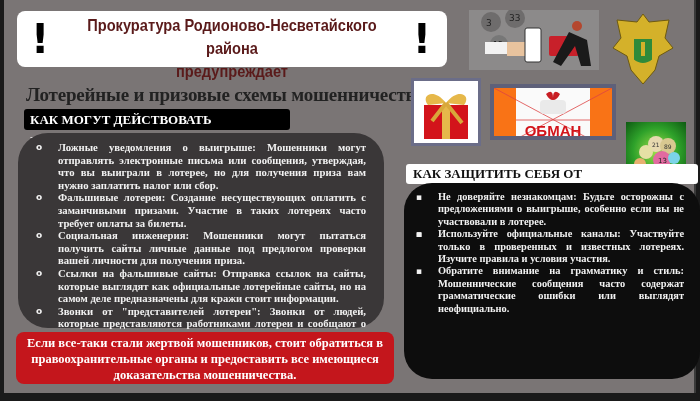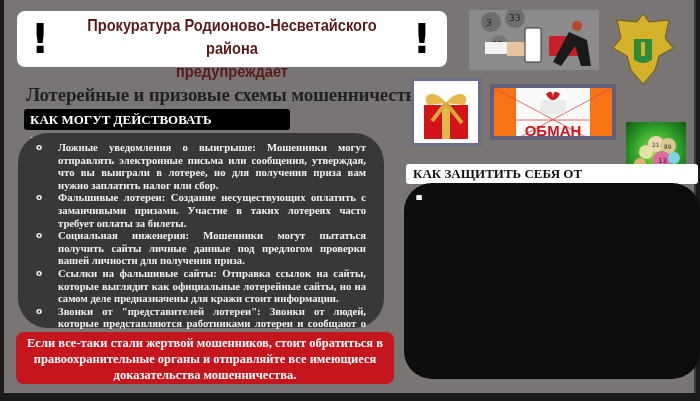--- a/index.html
+++ b/index.html
@@ -50,21 +50,21 @@
   <div class="panel-left">
     <ul class="list">
       <li><span class="bul">o</span><span>Ложные уведомления о выигрыше: Мошенники могут отправлять электронные письма или сообщения, утверждая, что вы выиграли в лотерее, но для получения приза вам нужно заплатить налог или сбор.</span></li>
       <li><span class="bul">o</span><span>Фальшивые лотереи: Создание несуществующих оплатить с заманчивыми призами. Участие в таких лотереях часто требует оплаты за билеты.</span></li>
       <li><span class="bul">o</span><span>Социальная инженерия: Мошенники могут пытаться получить сайты личные данные под предлогом проверки вашей личности для получения приза.</span></li>
       <li><span class="bul">o</span><span>Ссылки на фальшивые сайты: Отправка ссылок на сайты, которые выглядят как официальные лотерейные сайты, но на самом деле предназначены для кражи стоит информации.</span></li>
       <li><span class="bul">o</span><span>Звонки от "представителей лотереи": Звонки от людей, которые представляются работниками лотереи и сообщают о выигрыше, требуя предоставить информацию или оплатить сборы.</span></li>
     </ul>
   </div>
 
-  <div class="redbox">Если все-таки стали жертвой мошенников, стоит обратиться в правоохранительные органы и отправляйте все имеющиеся доказательства мошенничества.</div>
+  <div class="redbox">Если все-таки стали жертвой мошенников, стоит обратиться в правоохранительные органы и предоставить все имеющиеся доказательства мошенничества.</div>
 
   <div class="img img-thief">
     <svg width="130" height="60" viewBox="0 0 130 60">
       <circle cx="22" cy="12" r="10" fill="#6e6c6c"></circle>
         <circle cx="46" cy="8" r="10" fill="#6e6c6c"></circle>
         <circle cx="30" cy="34" r="9" fill="#777"></circle>
       <text x="17" y="16" font-size="9" font-family="DejaVu Sans, sans-serif" fill="#222">3</text>
       <text x="40" y="11" font-size="9" font-family="DejaVu Sans, sans-serif" fill="#222">33</text>
       <text x="24" y="38" font-size="8" font-family="DejaVu Sans, sans-serif" fill="#222">12</text>
       <rect x="16" y="32" width="44" height="12" fill="#f2f2f2"></rect>
@@ -118,21 +118,21 @@
       <text x="26" y="25" font-size="6" font-family="DejaVu Sans, sans-serif" fill="#333">21</text>
       <text x="38" y="27" font-size="6" font-family="DejaVu Sans, sans-serif" fill="#333">89</text>
       <text x="32" y="41" font-size="7" font-family="DejaVu Sans, sans-serif" fill="#222">13</text>
     </svg>
   </div>
 
   <div class="sec2">КАК ЗАЩИТИТЬ СЕБЯ ОТ МОШЕННИЧЕСТВА</div>
 
   <div class="panel-right">
     <ul class="list">
+      <li><span class="bul">▪</span><span>Не доверяйте незнакомцам: Будьте осторожны с предложениями о выигрыше, особенно если вы не участвовали в лотерее.</span></li>
       <li><span class="bul">▪</span></li>
       <li><span class="bul">▪</span></li>
-      <li><span class="bul">▪</span></li>
-      <li><span class="bul">▪</span></li>
-      <li><span class="bul">▪</span></li>
+      <li><span class="bul">▪</span><span>Используйте официальные каналы: Участвуйте только в проверенных и известных лотереях. Изучите правила и условия участия.</span></li>
+      <li><span class="bul">▪</span><span>Обратите внимание на грамматику и стиль: Мошеннические сообщения часто содержат грамматические ошибки или выглядят неофициально.</span></li>
     </ul>
   </div>
 
 </div>
 
 </body></html>

